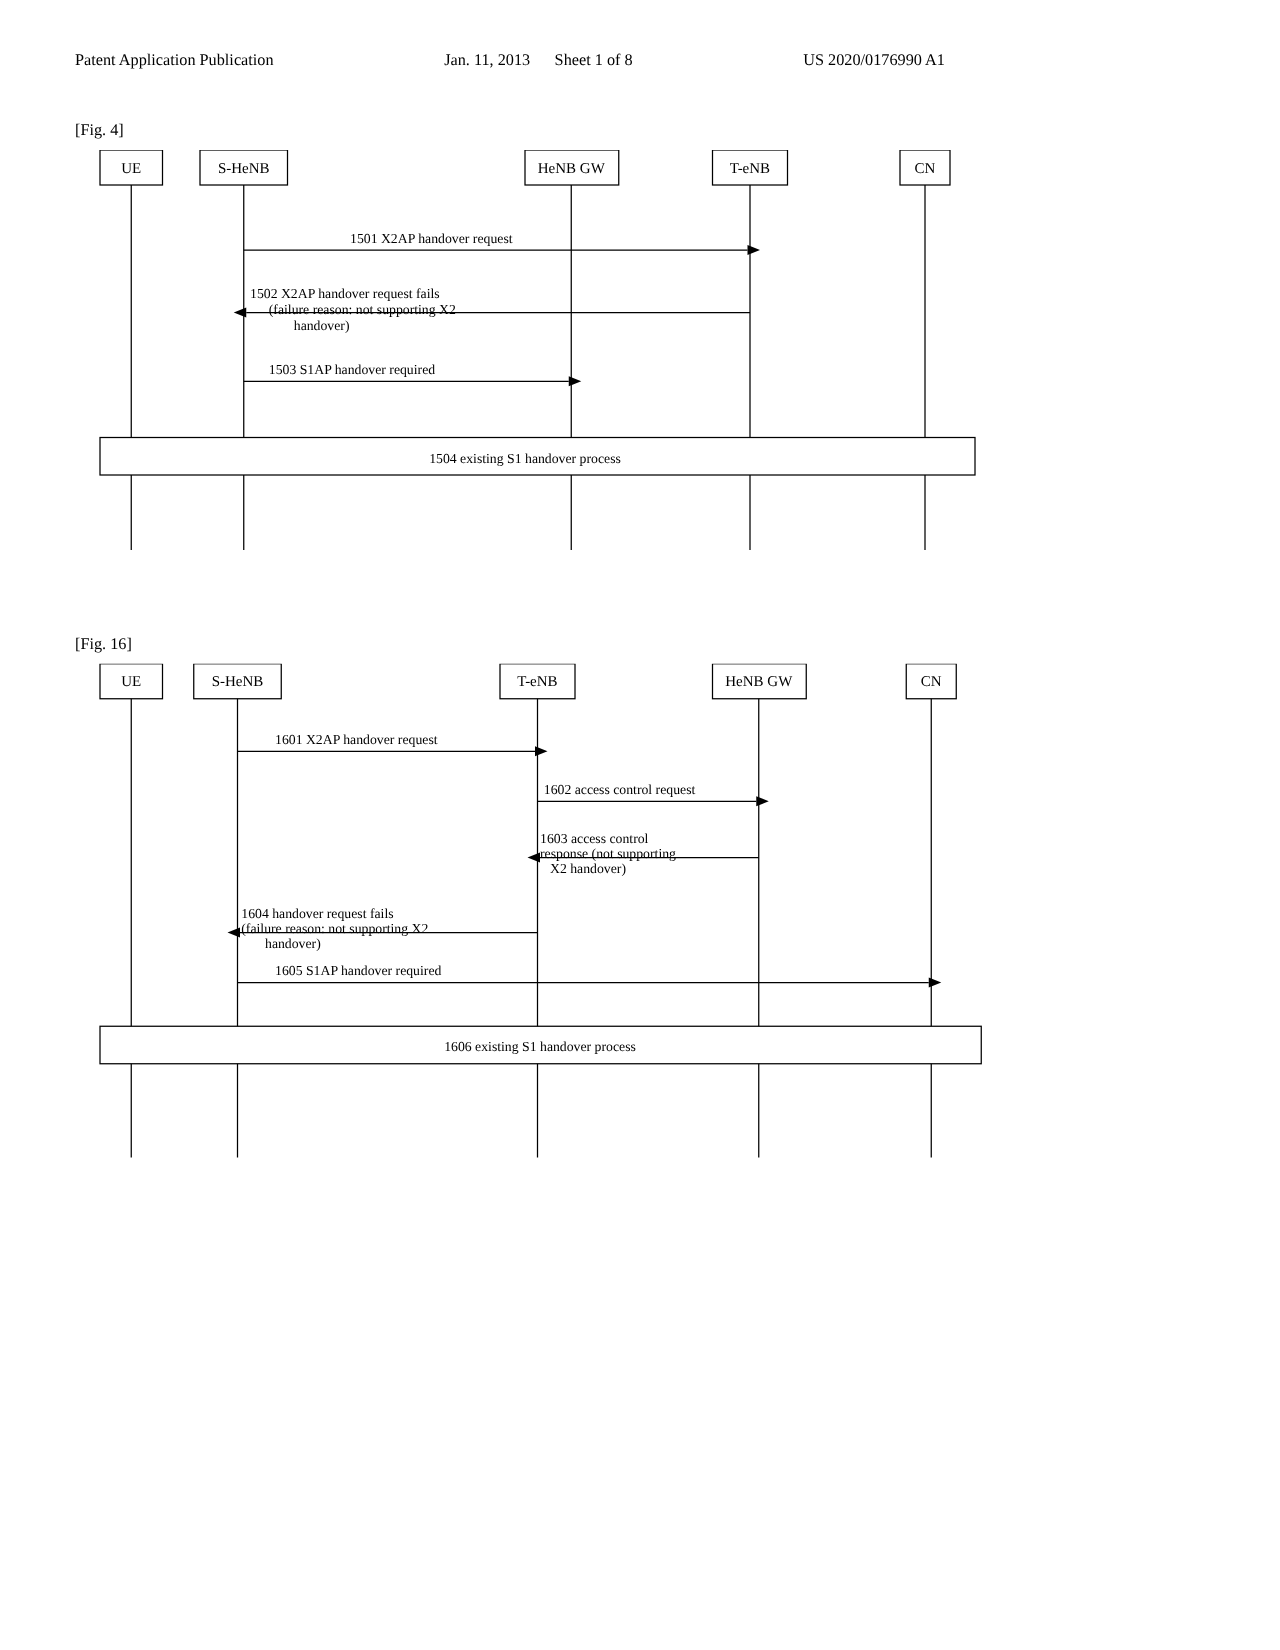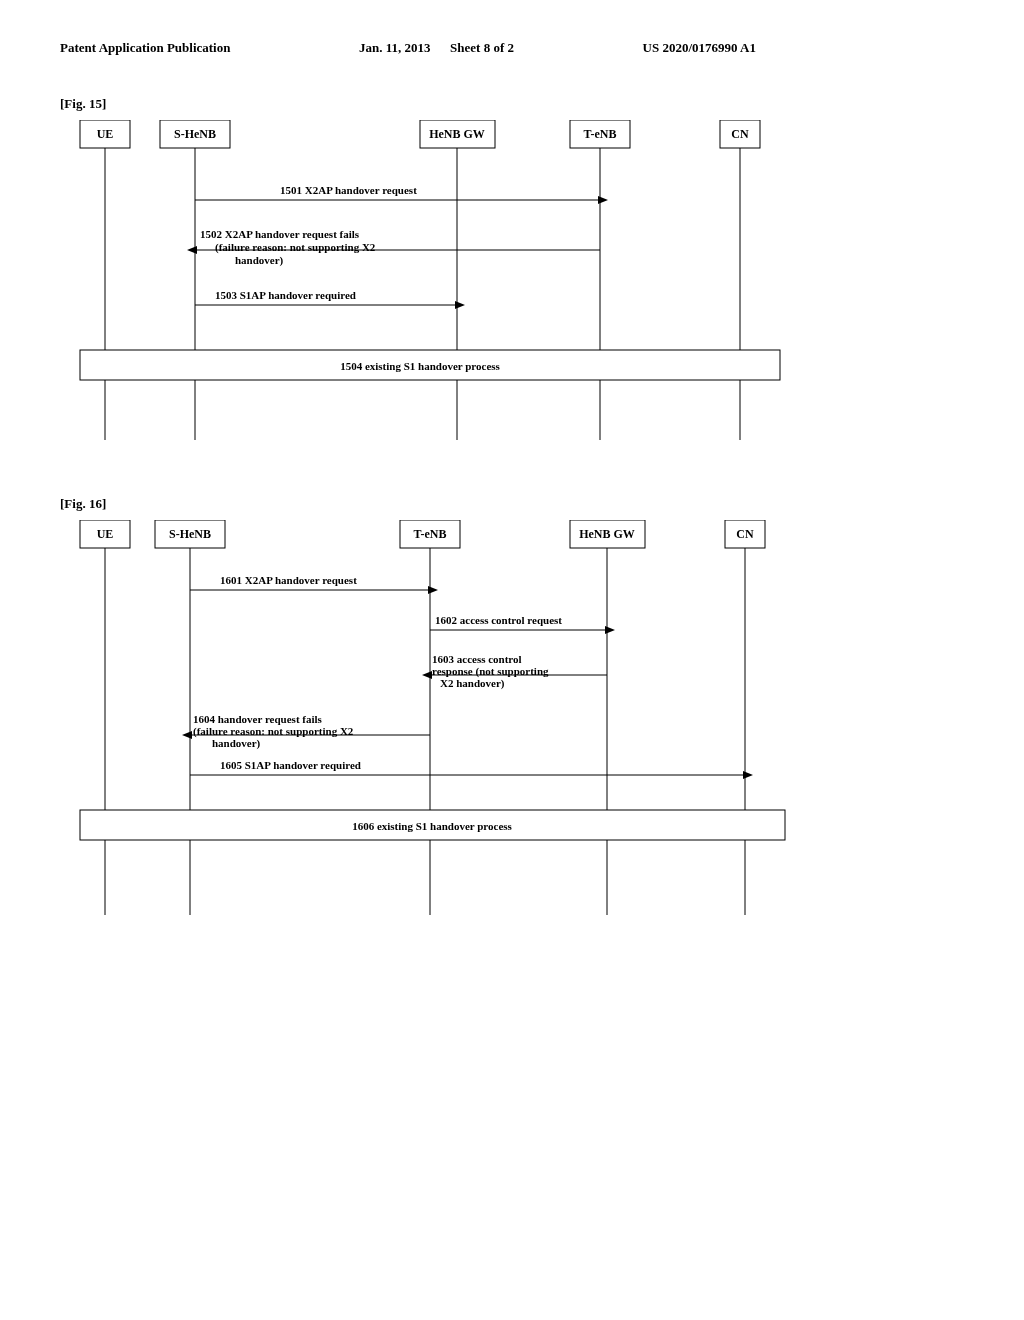--- a/index.html
+++ b/index.html
@@ -10,21 +10,20 @@
       min-height: 1320px;
       position: relative;
     }
 
     .page {
       width: 816px;
       min-height: 1320px;
       background: #fff;
       padding: 40px 60px;
       position: relative;
-      font-weight: bold;
     }
 
     
     .header {
       display: flex;
       justify-content: space-between;
       align-items: center;
       margin-bottom: 40px;
       font-size: 13px;
     }
@@ -46,27 +45,27 @@
 </head>
 <body>
 
 <div class="page">
 
   <div class="header">
     <span>Patent Application Publication</span>
     <span>
       <span>Jan. 11, 2013</span>
       &nbsp;&nbsp;&nbsp;&nbsp;
-      <span>Sheet 8 of 2</span>
+      <span>Sheet 1 of 8</span>
     </span>
     <span>US 2020/0176990 A1</span>
   </div>
 
   <div class="fig15-container">
-    <div class="diagram-label">[Fig. 15]</div>
+    <div class="diagram-label">[Fig. 4]</div>
 
     <svg width="860" height="360">
 
       <rect x="20" y="0" width="50" height="28" fill="white" stroke="black" stroke-width="1"></rect>
       <text x="45" y="18" text-anchor="middle" font-size="12" font-family="Times New Roman">UE</text>
 
       <rect x="100" y="0" width="70" height="28" fill="white" stroke="black" stroke-width="1"></rect>
       <text x="135" y="18" text-anchor="middle" font-size="12" font-family="Times New Roman">S-HeNB</text>
 
       <rect x="360" y="0" width="75" height="28" fill="white" stroke="black" stroke-width="1"></rect>
@@ -96,21 +95,21 @@
 
       <line x1="135" y1="185" x2="395" y2="185" stroke="black" stroke-width="1"></line>
       <polygon points="395,181 405,185 395,189" fill="black"></polygon>
       <text x="155" y="179" font-size="11" font-family="Times New Roman">1503 S1AP handover required</text>
 
       <rect x="20" y="230" width="700" height="30" fill="white" stroke="black" stroke-width="1"></rect>
       <text x="360" y="250" text-anchor="middle" font-size="11" font-family="Times New Roman">1504 existing S1 handover process</text>
     </svg>
   </div>
 
-  <div class="fig16-container" style="margin-top: 16px;">
+  <div class="fig16-container" style="margin-top: 27px;">
     <div class="diagram-label">[Fig. 16]</div>
 
     <svg width="860" height="430">
 
       <rect x="20" y="0" width="50" height="28" fill="white" stroke="black" stroke-width="1"></rect>
       <text x="45" y="18" text-anchor="middle" font-size="12" font-family="Times New Roman">UE</text>
 
       <rect x="95" y="0" width="70" height="28" fill="white" stroke="black" stroke-width="1"></rect>
       <text x="130" y="18" text-anchor="middle" font-size="12" font-family="Times New Roman">S-HeNB</text>
 

